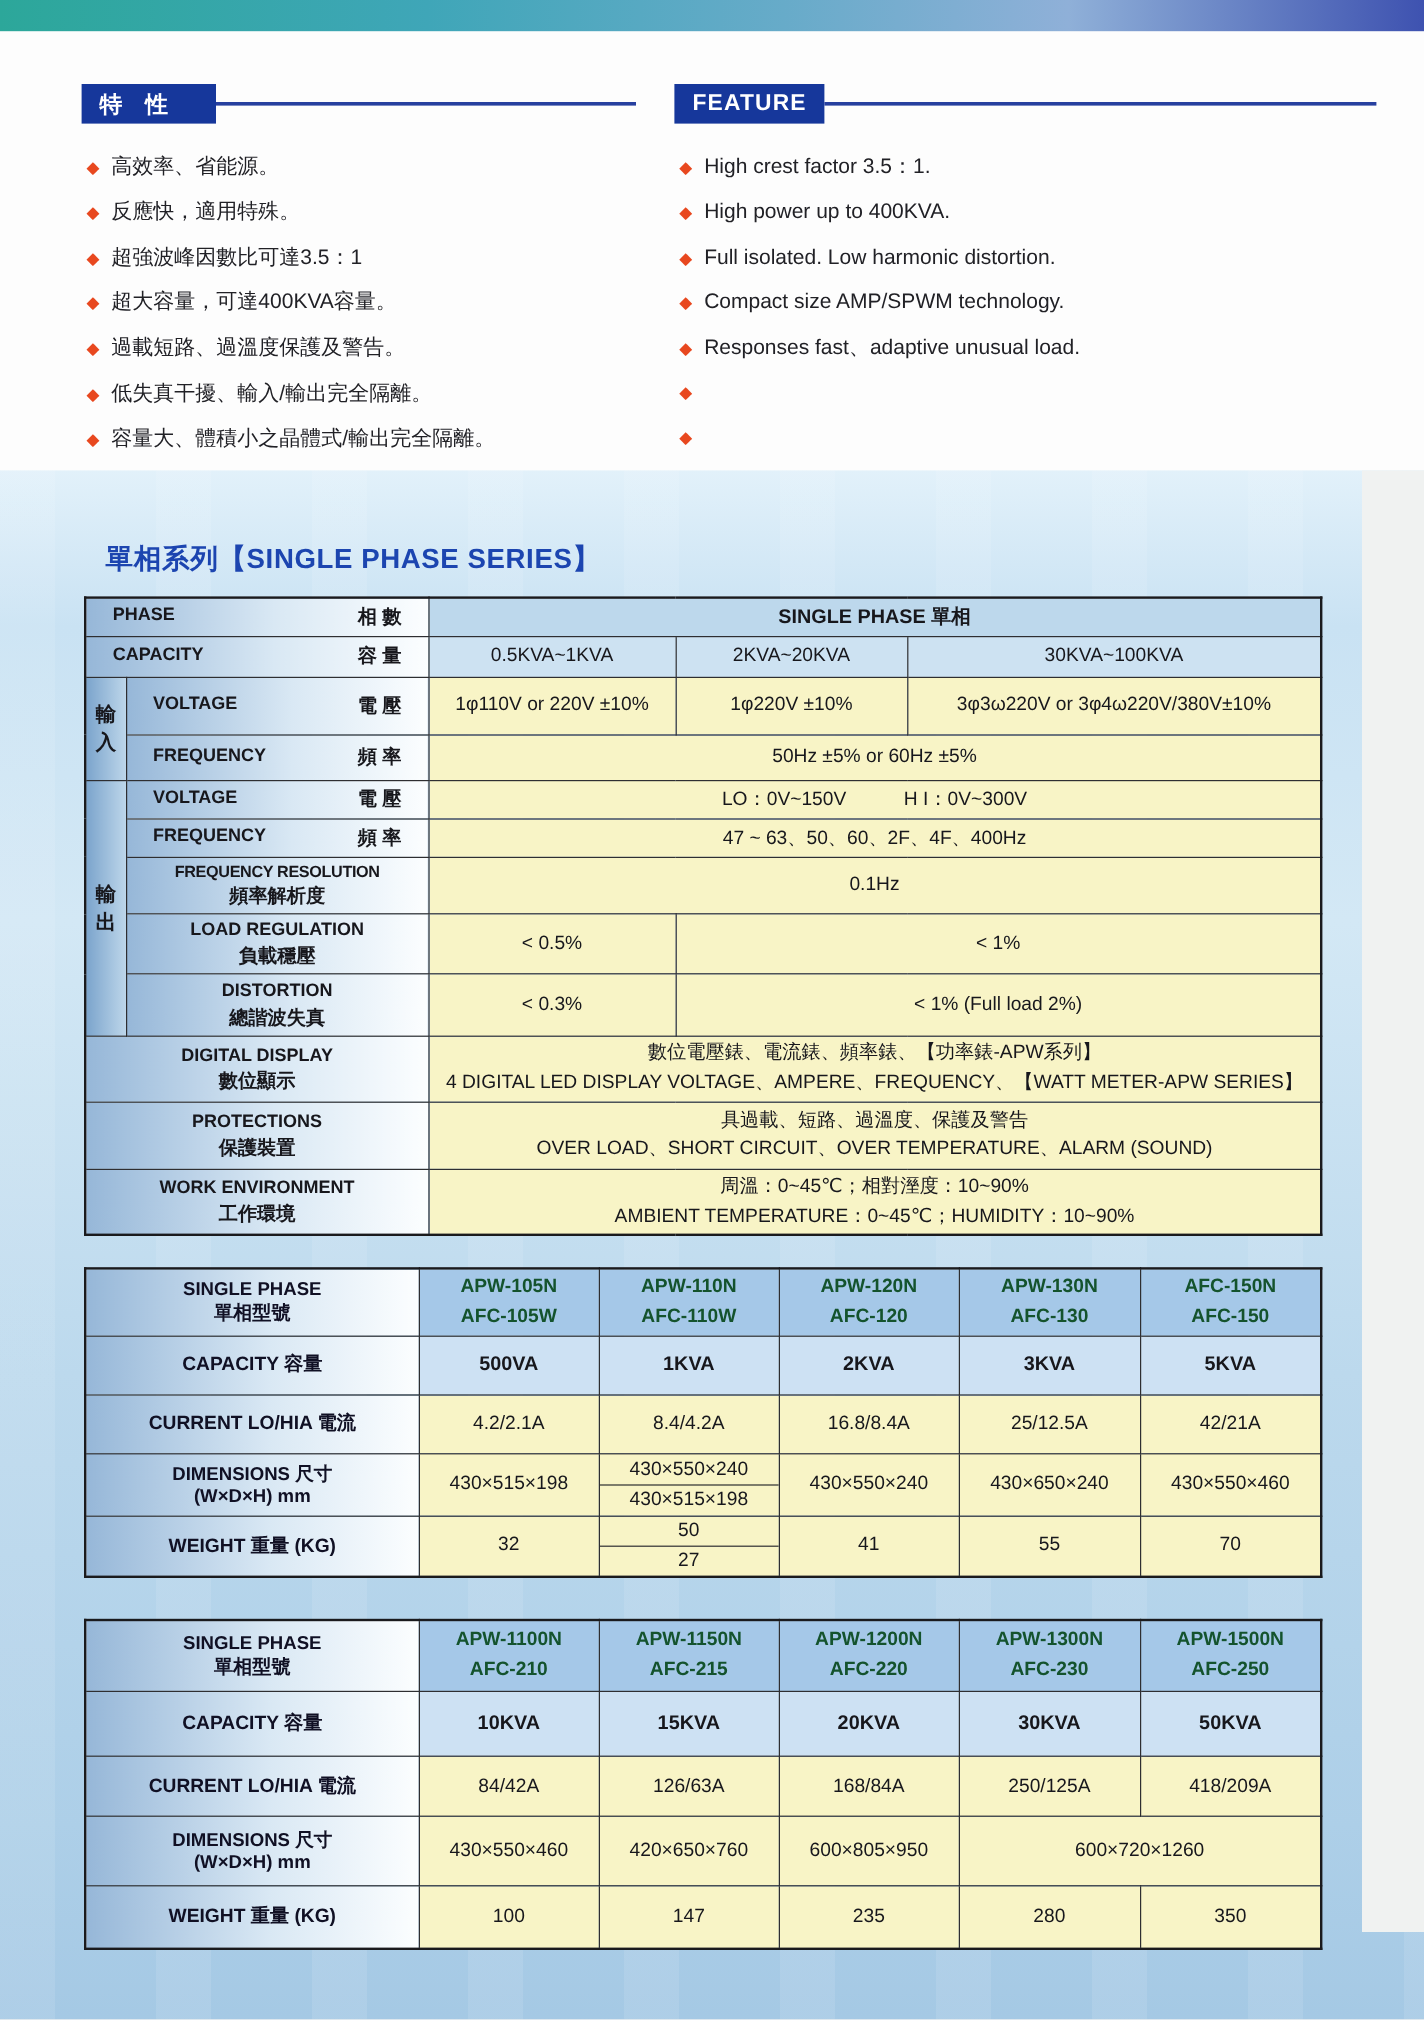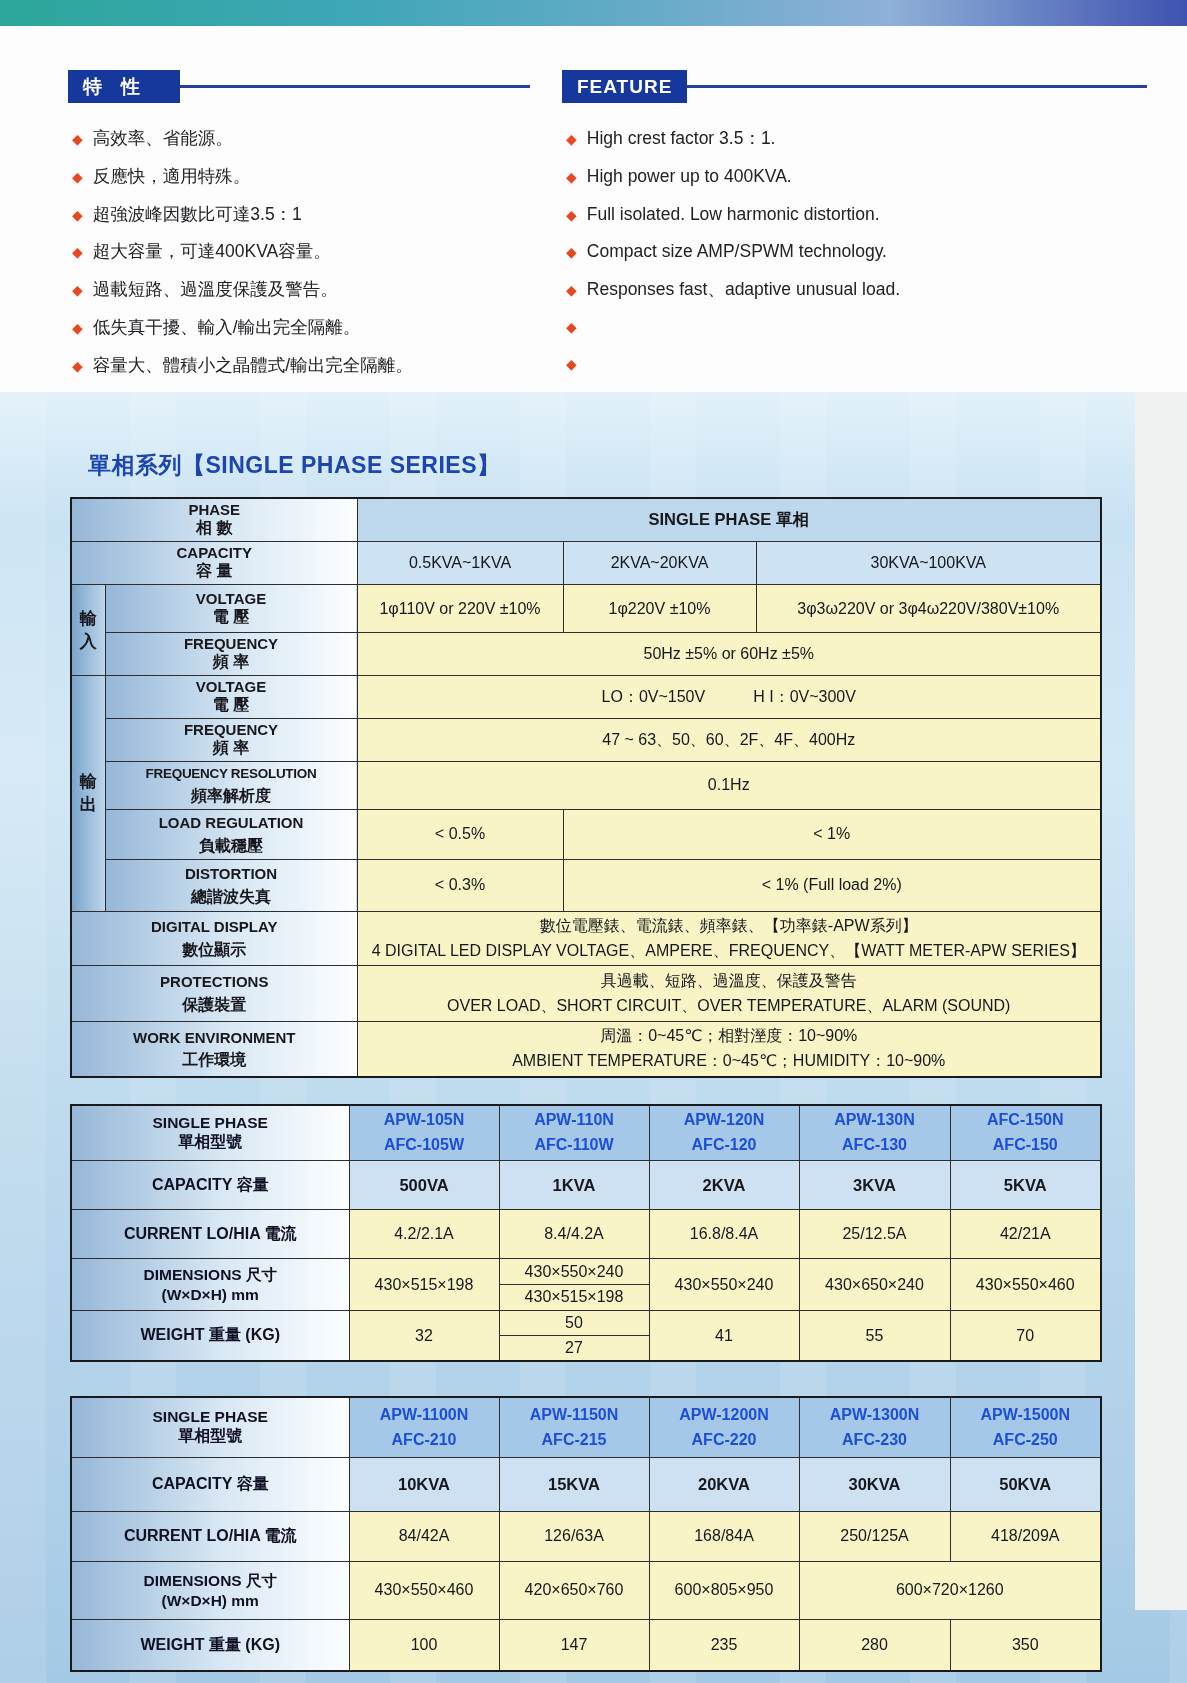--- a/index.html
+++ b/index.html
@@ -33,35 +33,35 @@
   .series-title{position:relative;margin:0 0 16px 88px;padding-top:58px;
     font-size:23px;font-weight:bold;color:#1c45b0;letter-spacing:.5px;}
 
   table{border-collapse:collapse;table-layout:fixed;margin-left:70px;width:1030px;position:relative;}
   td{border:1.6px solid #2e2e31;text-align:center;vertical-align:middle;padding:2px 6px;
      font-size:16px;color:#17171c;overflow:hidden;}
   .spec,.models{border:2.4px solid #1a1a1d;}
 
   
   .lab{background:linear-gradient(90deg,#96b7d8 0%,#d9e8f4 55%,#fcfeff 100%);font-weight:bold;}
-  .lab .lr{display:flex;justify-content:space-between;padding:0 16px;flex-direction:column;}
+  .lab .lr{display:flex;justify-content:space-between;padding:0 16px;}
   .lab .en{font-size:15px;}
   .lab .en.sm{font-size:13.5px;letter-spacing:-.3px;}
   .lab .cn{font-size:16px;}
   .lab .stack{line-height:1.45;}
   .grp{background:linear-gradient(90deg,#7ba4cc 0%,#bdd6ea 100%);font-weight:bold;font-size:17px;padding:2px 1px;}
   .grp .gstack{display:flex;flex-direction:column;justify-content:space-around;height:100%;}
 
   .hblue{background:#bdd8ec;font-weight:bold;font-size:16.5px;}
   .lblue{background:#cde2f2;}
   .yel{background:#f8f4c6;}
   .two{line-height:1.55;}
 
   
-  .mh{background:#a5c8e8;color:#1d4ed8;font-weight:bold;font-size:16px;line-height:1.55;}
+  .mh{background:#a5c8e8;color:#14532d;font-weight:bold;font-size:16px;line-height:1.55;}
   .mlab{background:linear-gradient(90deg,#96b7d8 0%,#d9e8f4 55%,#fcfeff 100%);font-weight:bold;color:#101024;}
   .mlab .l1{font-size:15.5px;}
   .mlab .l2{font-size:16px;}
   .capv{background:#cde1f3;font-weight:bold;font-size:16.5px;}
   .split{padding:0;}
   .split .half{padding:3px 4px;}
   .split .half + .half{border-top:1.6px solid #2e2e31;}
   .mt2{margin-top:26px;}
   .mt3{margin-top:34px;}
   .models td{height:44px;}

